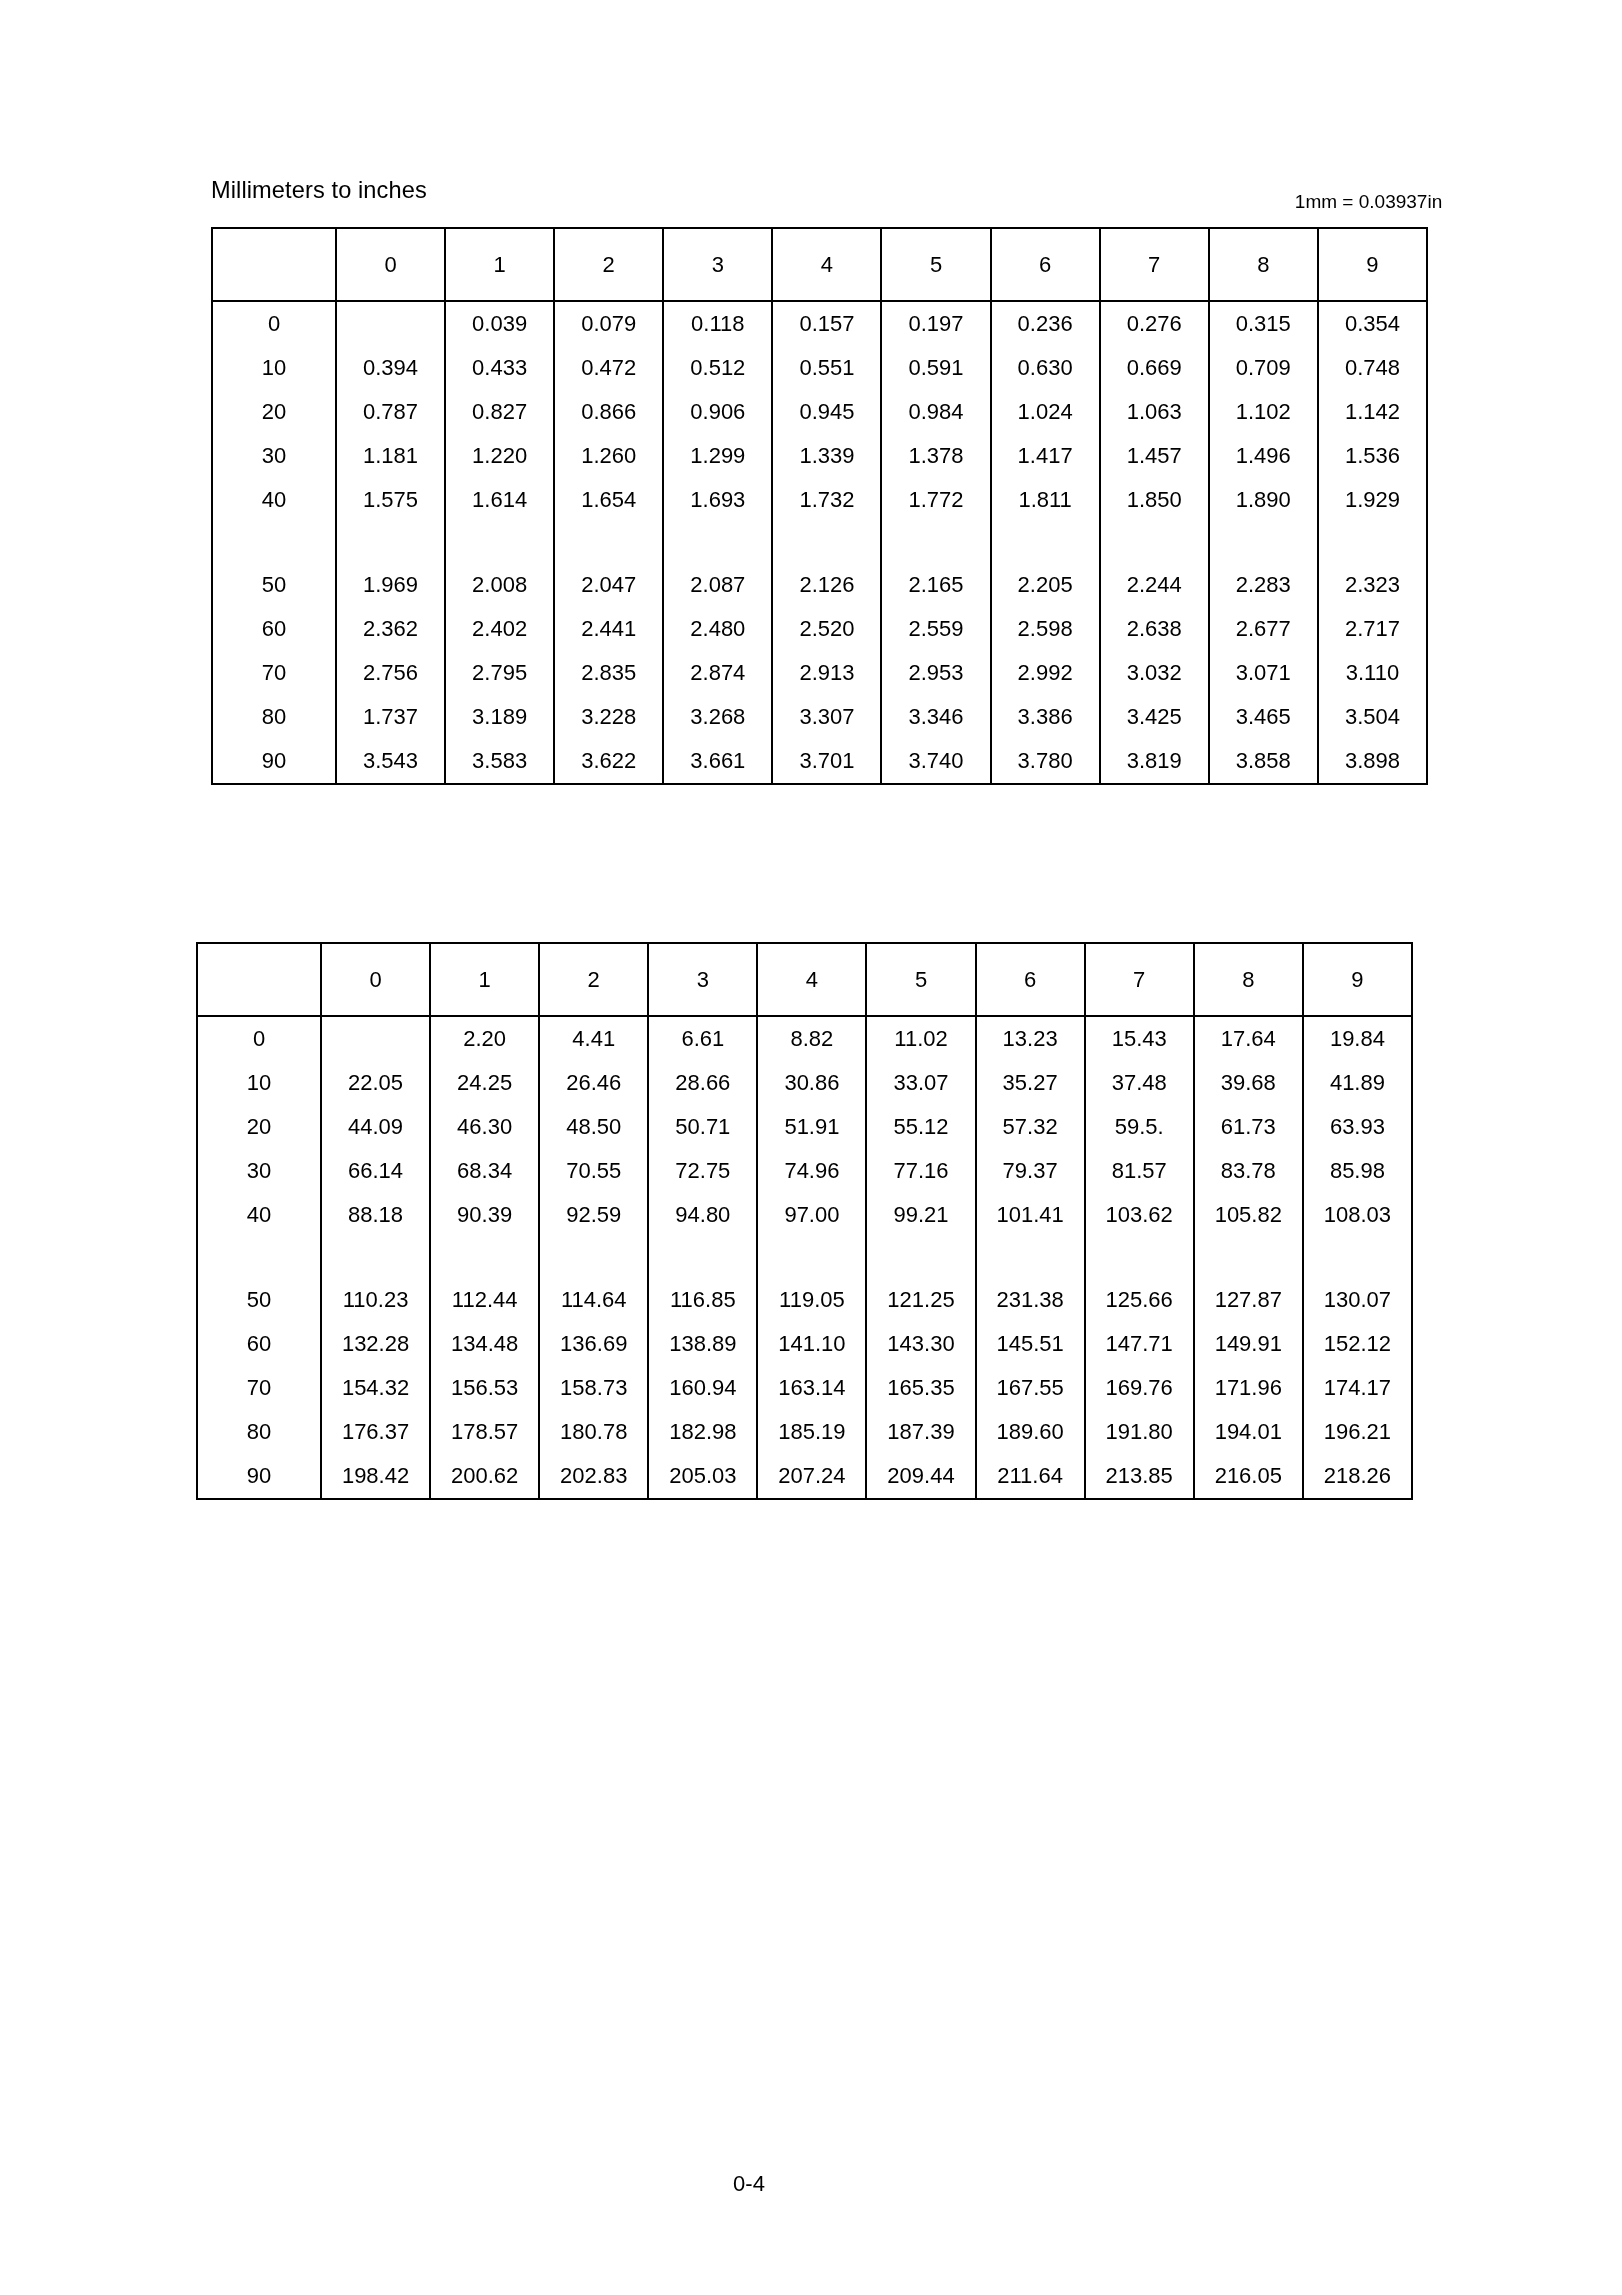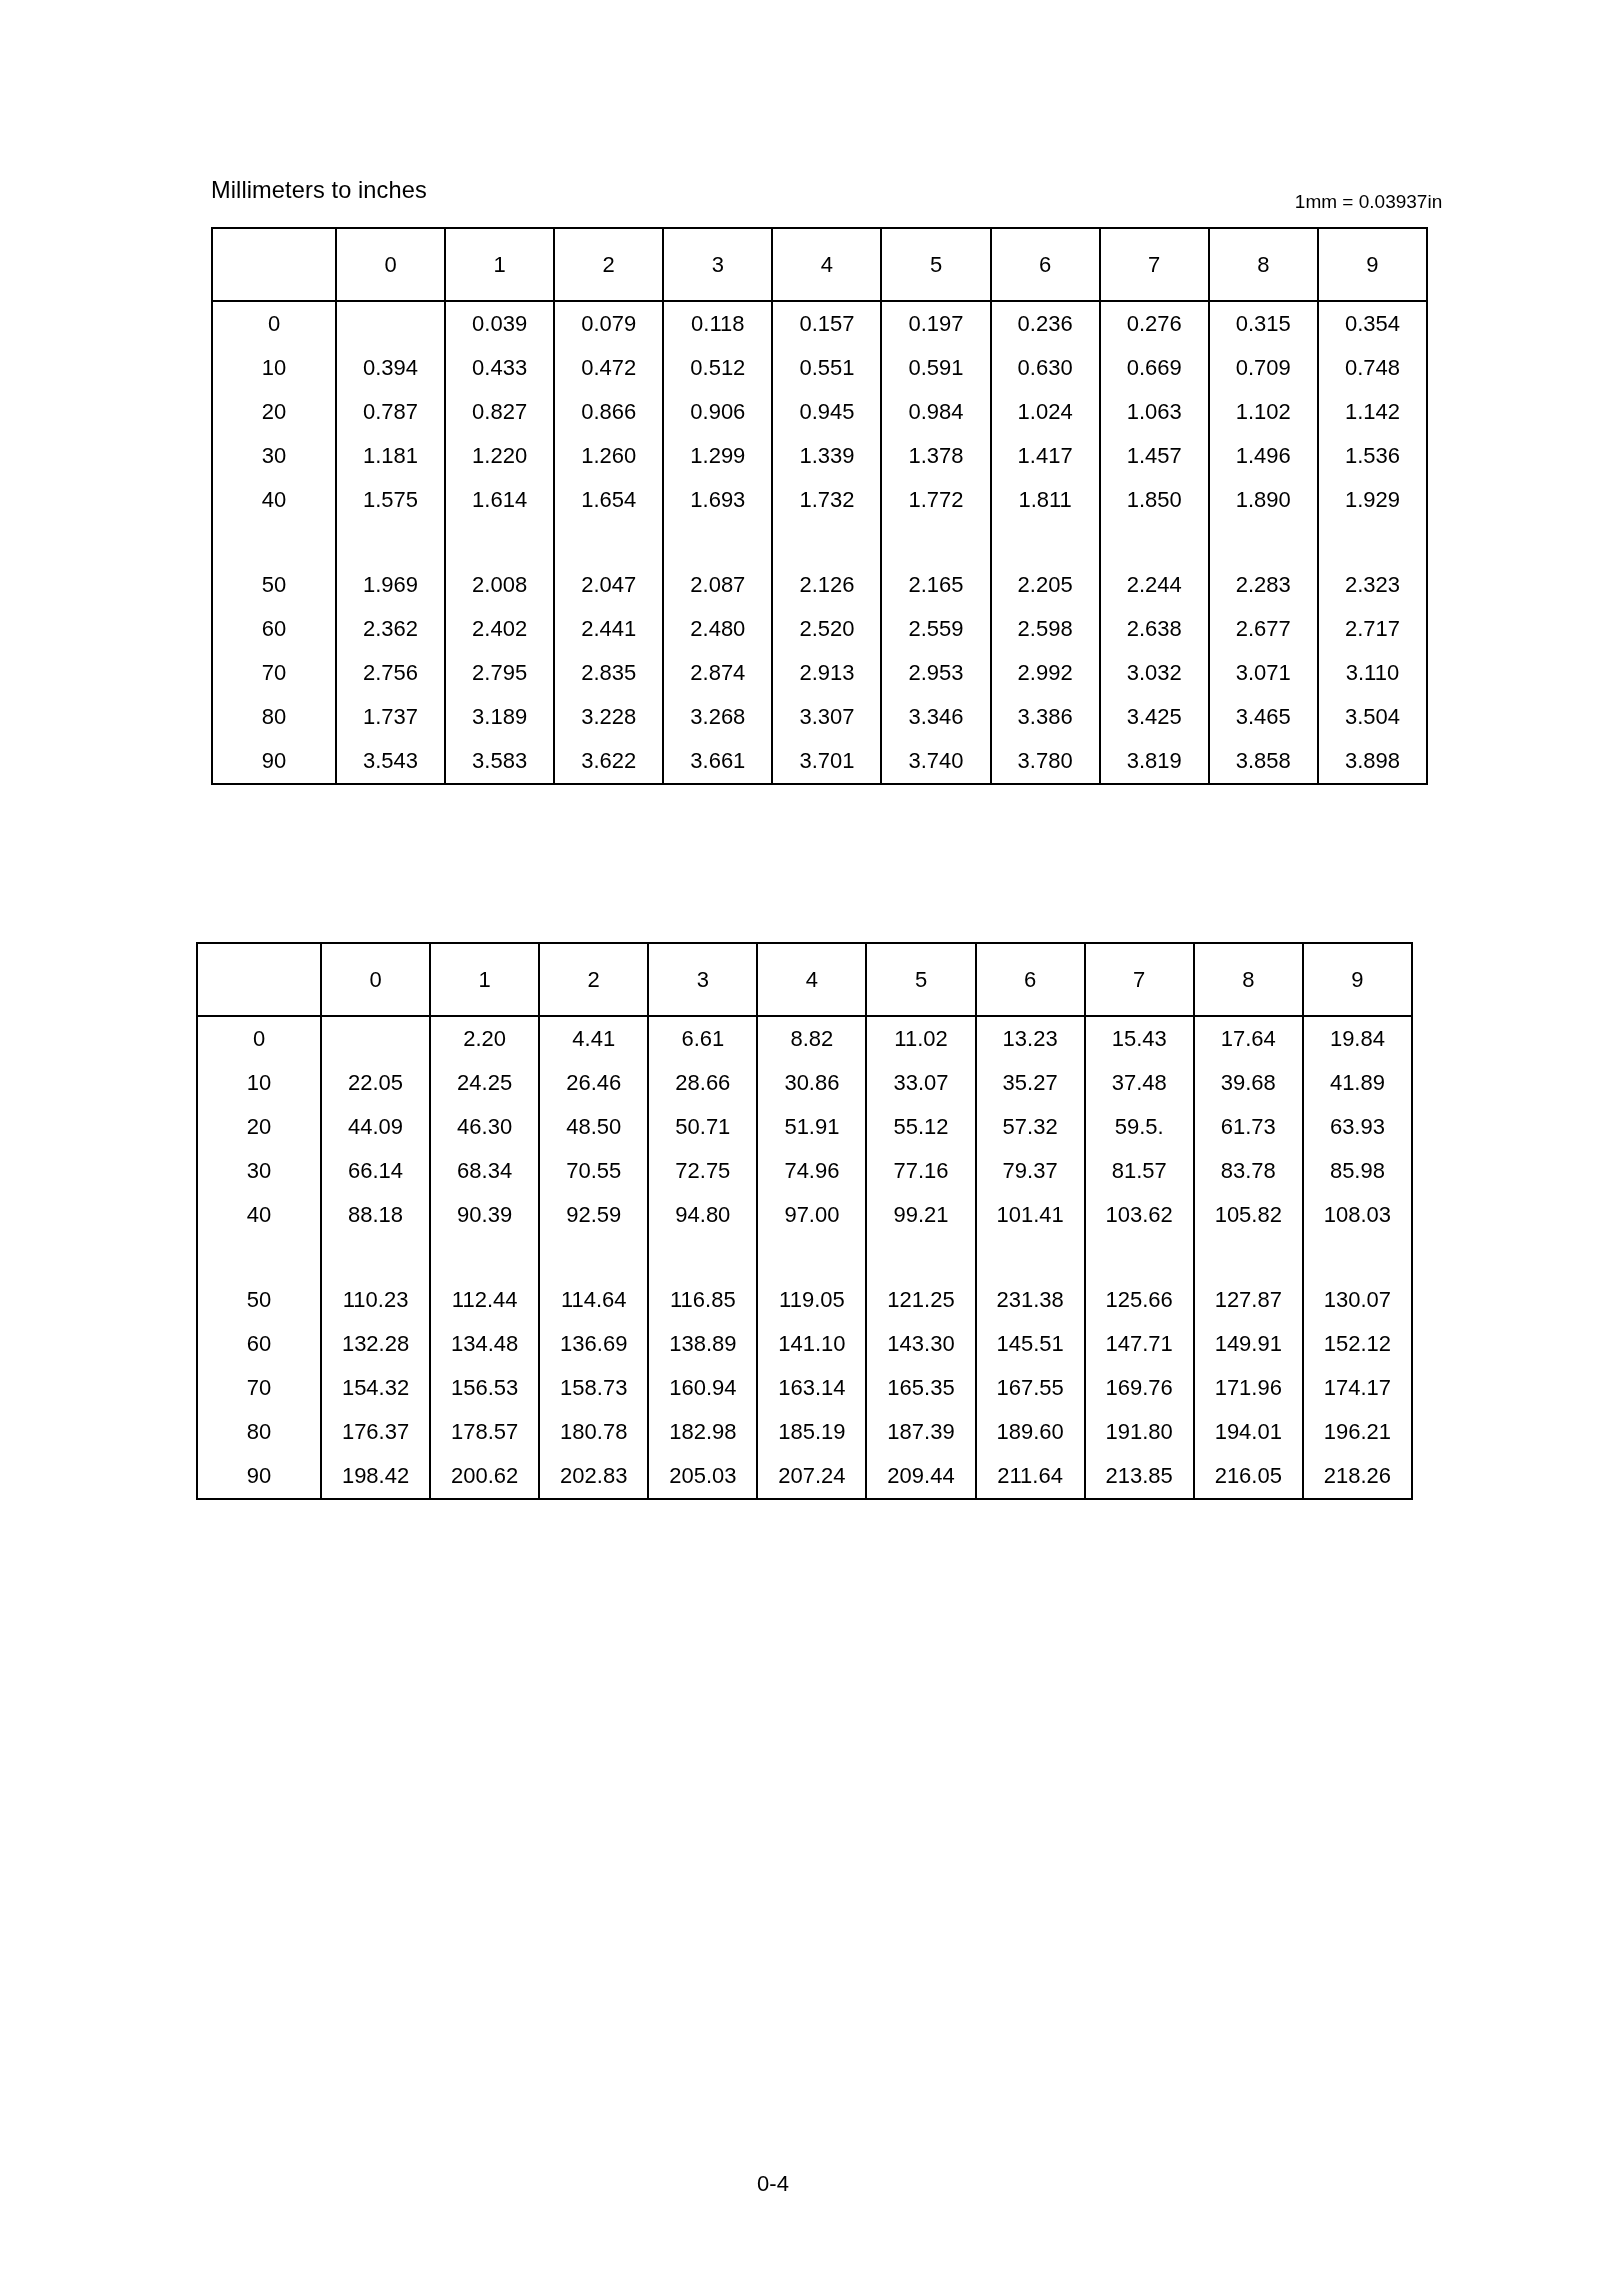--- a/index.html
+++ b/index.html
@@ -121,21 +121,20 @@
     white-space: nowrap;
   }
 
   .page-number {
     position: absolute;
     left: 0;
     top: 2171px;
     width: 1498px;
     text-align: center;
     font-size: 22px;
-    margin-left: 24px;
   }
 </style>
 </head>
 <body>
 
 <div class="page">
 
   <div class="section" id="section-mm">
     <div class="section-head">
       <div class="section-title">Millimeters to inches</div>

